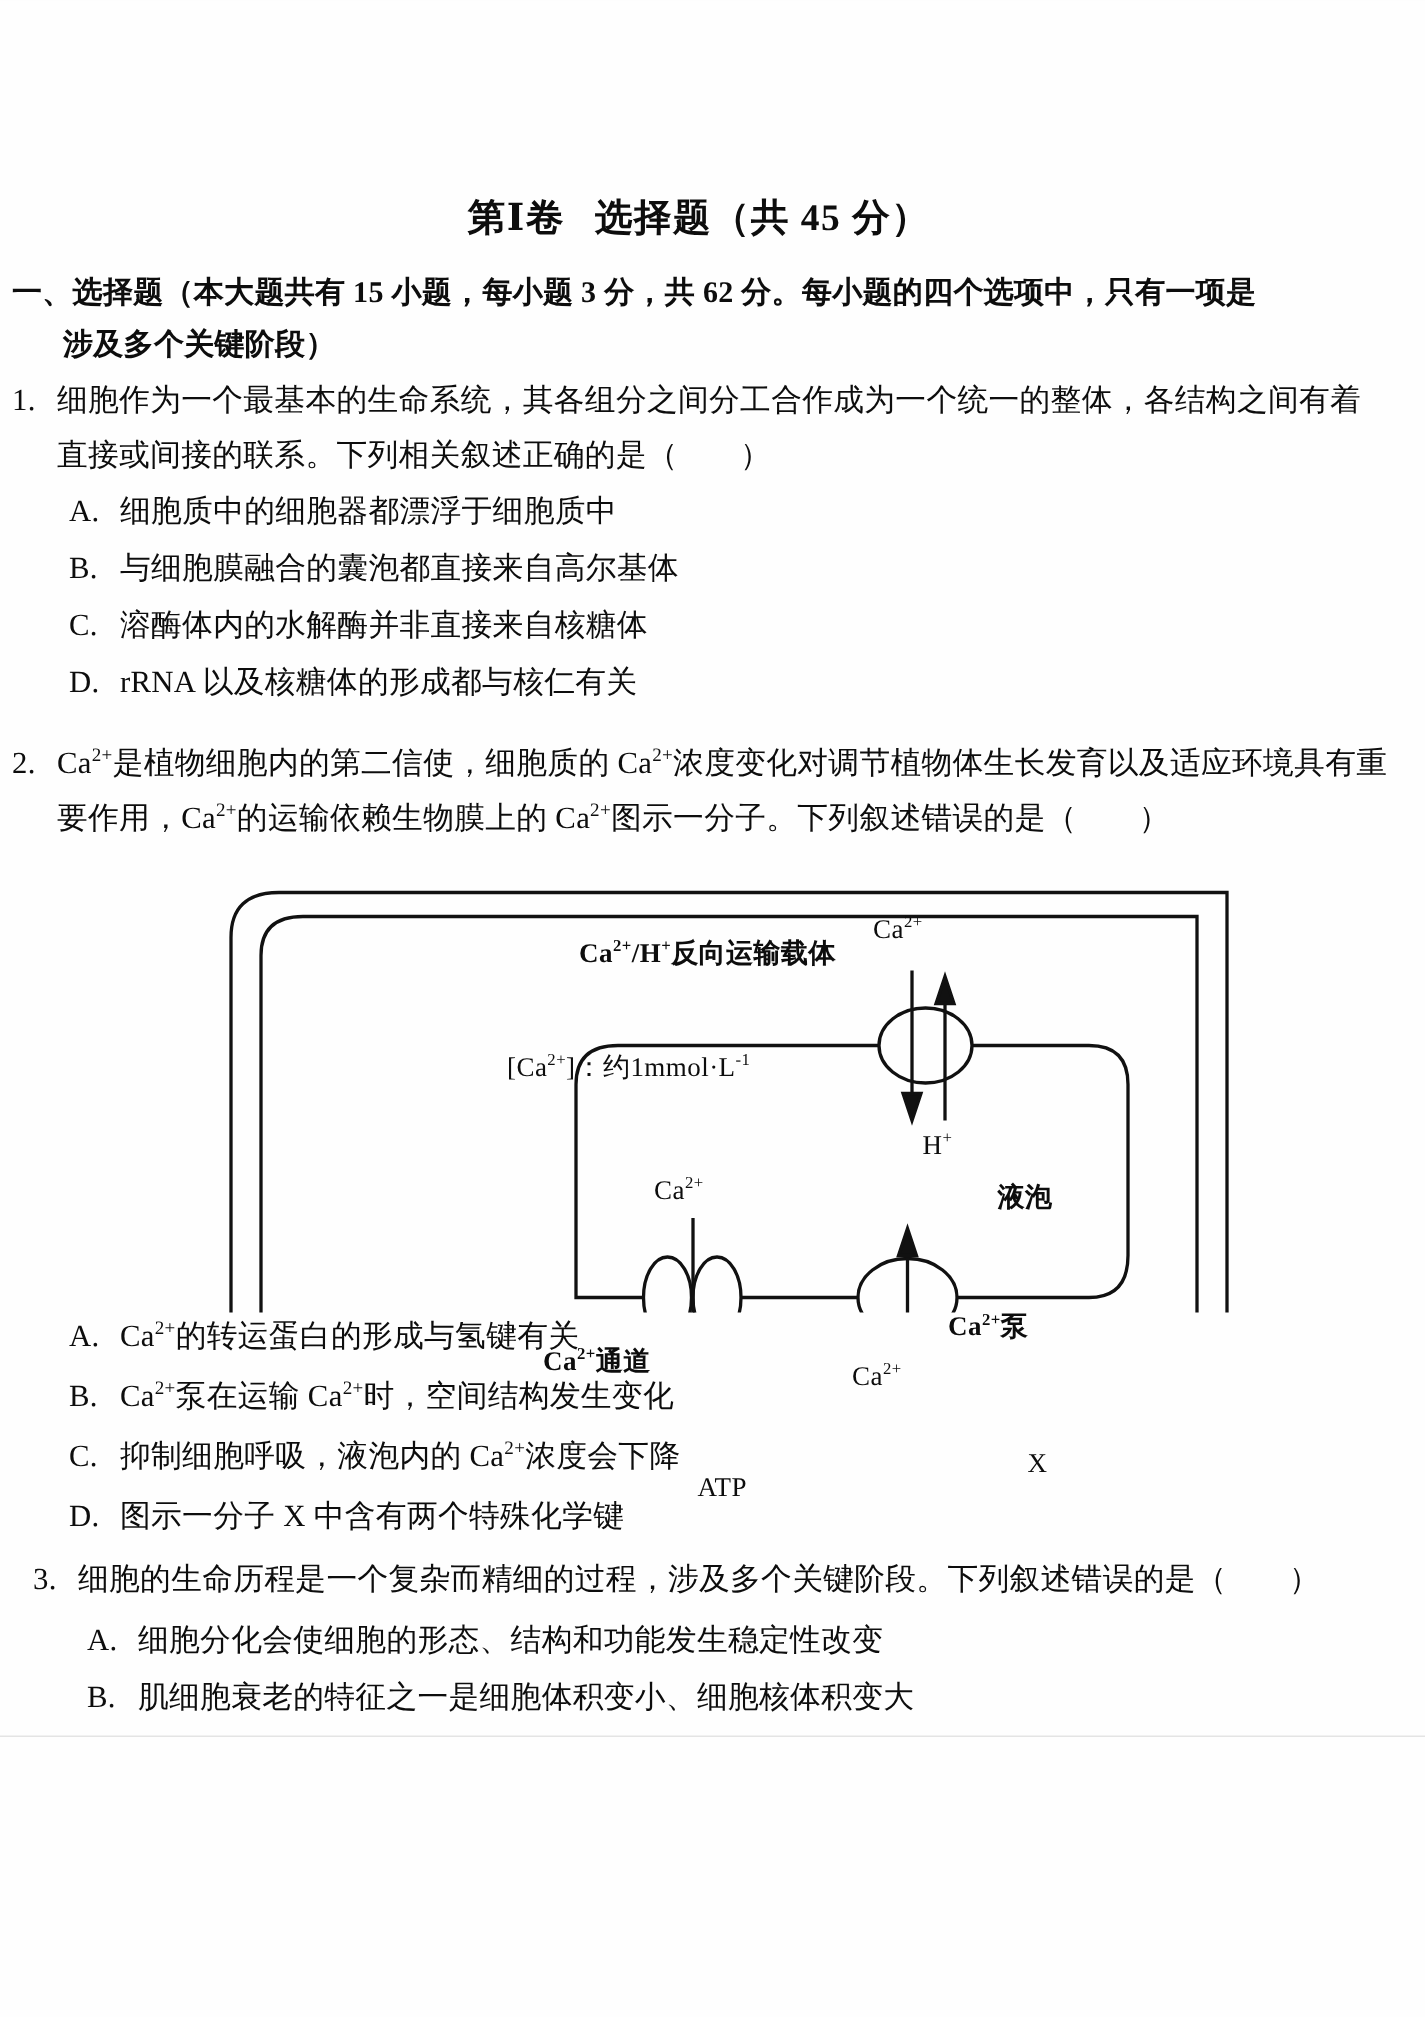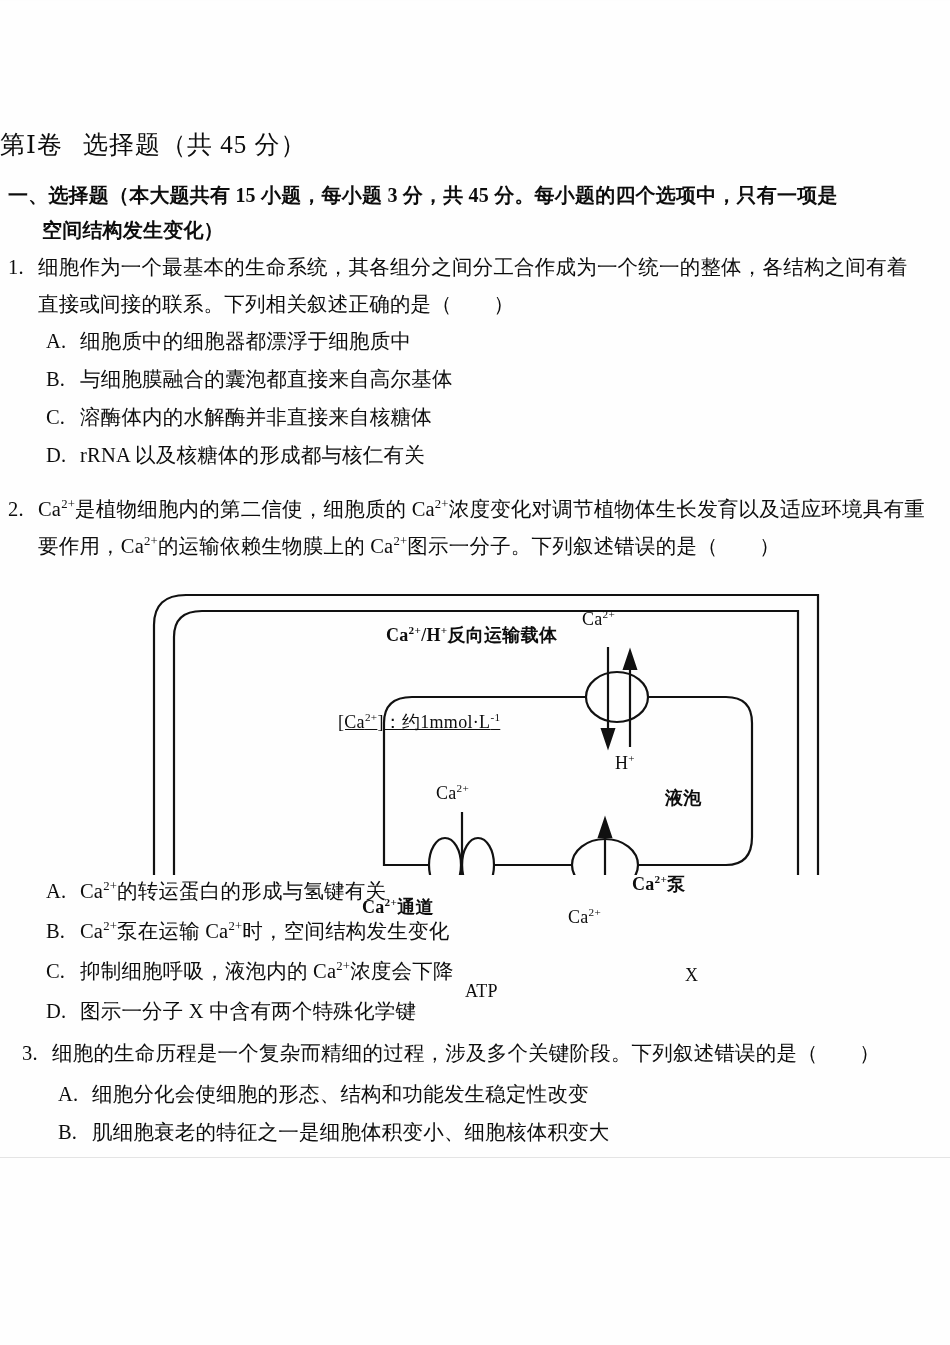--- a/index.html
+++ b/index.html
@@ -33,22 +33,23 @@
     width: 950px;
     height: 1px;
     background: rgba(0,0,0,0.10);
   }
 
   
   .paper-title {
     position: absolute;
     left: 0; top: 128px;
     width: 932px;
+    text-align: center;
     font-size: 25px;
-    font-weight: normal;
+    font-weight: bold;
     letter-spacing: 1px;
     font-family: "Liberation Serif", "DejaVu Serif", serif;
   }
   .paper-title .gap { display:inline-block; width: 20px; }
 
   .section-head {
     position: absolute;
     left: 8px; top: 178px;
     width: 934px;
     font-size: 20px;
@@ -111,22 +112,22 @@
 </head>
 <body>
 
 <div id="page">
 
   <div class="paper-title">
     <span>第Ⅰ卷</span><span class="gap"></span><span>选择题（共 45 分）</span>
   </div>
 
   <div class="section-head">
-    <span>一、选择题（本大题共有 15 小题，每小题 3 分，共 45 分。每小题的四个选项中，只有一项是</span>
-    <span class="l2">空间结构发生变化）</span>
+    <span>一、选择题（本大题共有 15 小题，每小题 3 分，共 62 分。每小题的四个选项中，只有一项是</span>
+    <span class="l2">涉及多个关键阶段）</span>
   </div>
 
   <div class="q" style="left:8px; top:249px; width:920px;">
     <span class="num">1.</span>
     <span class="body">细胞作为一个最基本的生命系统，其各组分之间分工合作成为一个统一的整体，各结构之间有着直接或间接的联系。下列相关叙述正确的是（　　）</span>
   </div>
 
   <div class="opt" style="left:46px; top:323px; width:880px;">
     <span class="lab">A.</span>
     <span class="txt">细胞质中的细胞器都漂浮于细胞质中</span>
@@ -193,21 +194,21 @@
 
       <g stroke="#111111" stroke-width="2.2" fill="#111111">
         <path d="M 375 392 Q 455 300 540 378" fill="none"></path>
         <polygon points="548,388 528,377 538,366"></polygon>
       </g>
     </svg>
 
     <div class="dlabel cjk" style="left:246px; top:48px;">Ca<sup>2+</sup>/H<sup>+</sup>反向运输载体</div>
 
 
-    <div class="dlabel" style="left:198px; top:135px;text-decoration:underline;">[Ca<sup>2+</sup>]：约1mmol·L<sup>-1</sup></div>
+    <div class="dlabel" style="left:198px; top:124px;">[Ca<sup>2+</sup>]：约1mmol·L<sup>-1</sup></div>
 
     <div class="dlabel cjk" style="left:525px; top:175px;margin-top:36px;">液泡</div>
 
     <div class="dlabel" style="left:442px; top:32px;">Ca<sup>2+</sup></div>
     <div class="dlabel" style="left:475px; top:176px;">H<sup>+</sup></div>
 
     <div class="dlabel" style="left:296px; top:206px;">Ca<sup>2+</sup></div>
     <div class="dlabel cjk" style="left:222px; top:320px;">Ca<sup>2+</sup>通道</div>
 
     <div class="dlabel" style="left:428px; top:330px;">Ca<sup>2+</sup></div>

